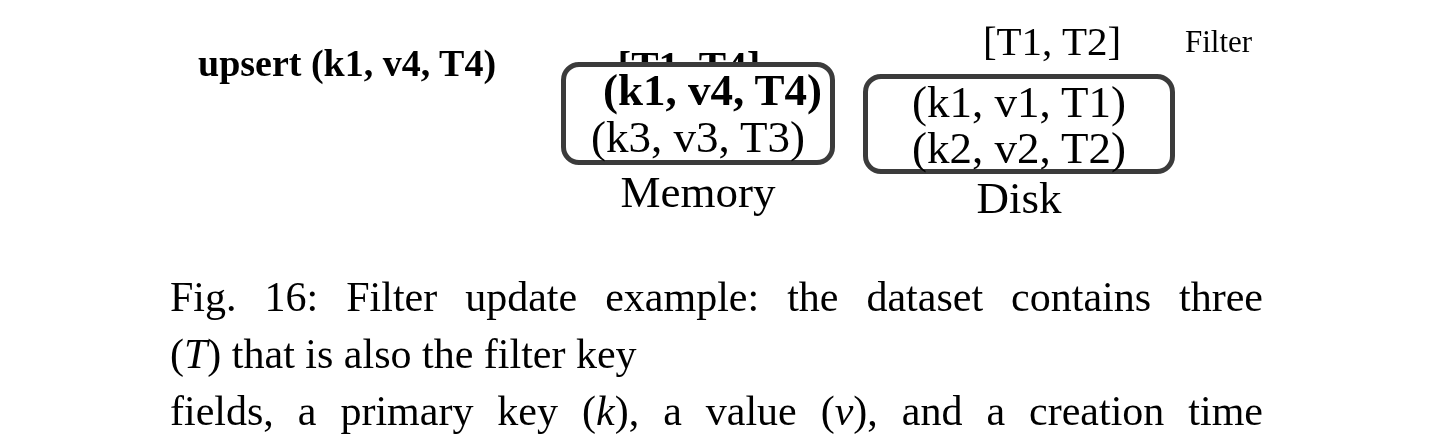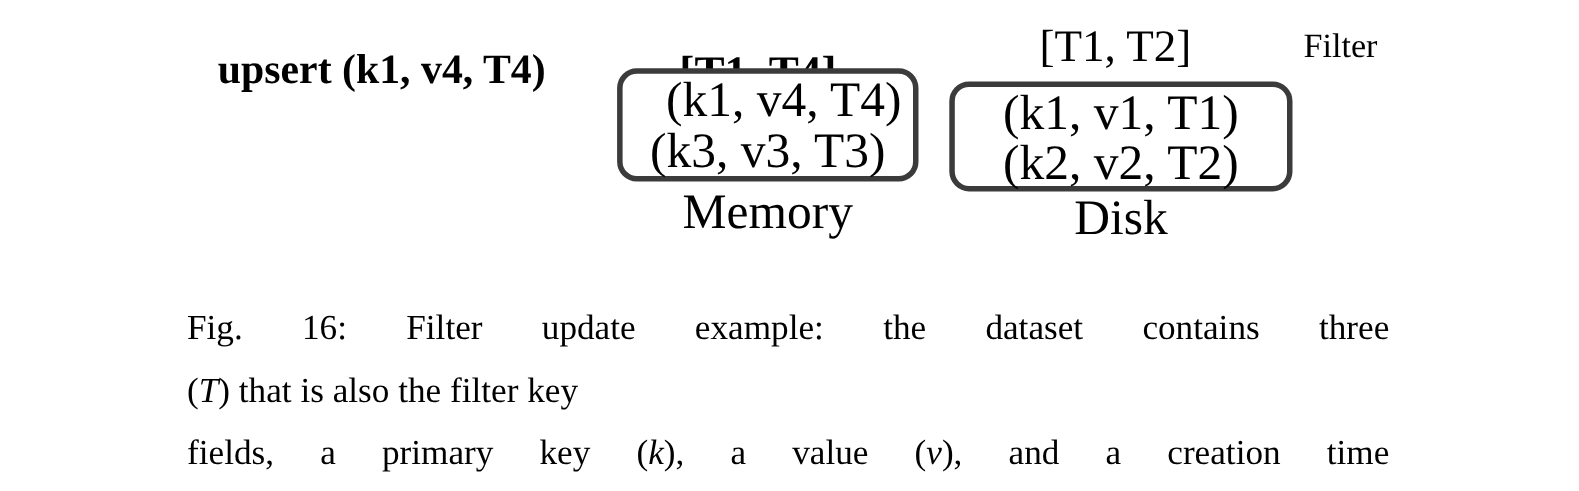--- a/index.html
+++ b/index.html
@@ -24,54 +24,54 @@
     font-size: 38px; line-height: 50px;
     white-space: nowrap;
     font-weight: bold;
   }
   .interval {
     font-size: 41px; line-height: 45px;
     text-align: center;
     white-space: nowrap;
   }
   .interval-mem { left: 552px; top: 10px; width: 274px; font-weight: bold; margin-top: 33px; }
-  .interval-disk { left: 858px; top: 19px; width: 312px; }
+  .interval-disk { left: 896px; top: 19px; width: 312px; }
   .filter-label {
     left: 1185px; top: 17px;
     font-size: 31px; line-height: 50px;
     white-space: nowrap;
   }
   .box {
     box-sizing: border-box;
     border: 5px solid var(--box-border, #3b3b3b);
     border-radius: 18px;
     background: var(--bg, #ffffff);
     text-align: center;
   }
   .mem-box  { left: 561px; top: 62px; width: 274px; height: 103px; }
   .disk-box { left: 863px; top: 74px; width: 312px; height: 100px; }
   .row {
     font-size: 45px;
     line-height: 47px;
     white-space: nowrap;
   }
   .disk-box .row { line-height: 46px; }
-  .row.bold { font-weight: normal; padding-left: 29px; }
+  .row.bold { font-weight: bold; padding-left: 29px; }
   .boxlabel {
     font-size: 45px; line-height: 50px;
     text-align: center;
     white-space: nowrap;
   }
   .mem-label  { left: 561px; top: 167px; width: 274px; }
   .disk-label { left: 863px; top: 173px; width: 312px; }
 
   
   .caption {
     left: 170px; top: 269px; width: 1093px;
-    font-size: 32px;
+    font-size: 42px;
     line-height: 57px;
   }
   .cap-line { width: 100%; }
   .cap-line.just {
     text-align: justify;
     text-align-last: justify;
   }
   .it { font-style: italic; }
 </style>
 </head>

